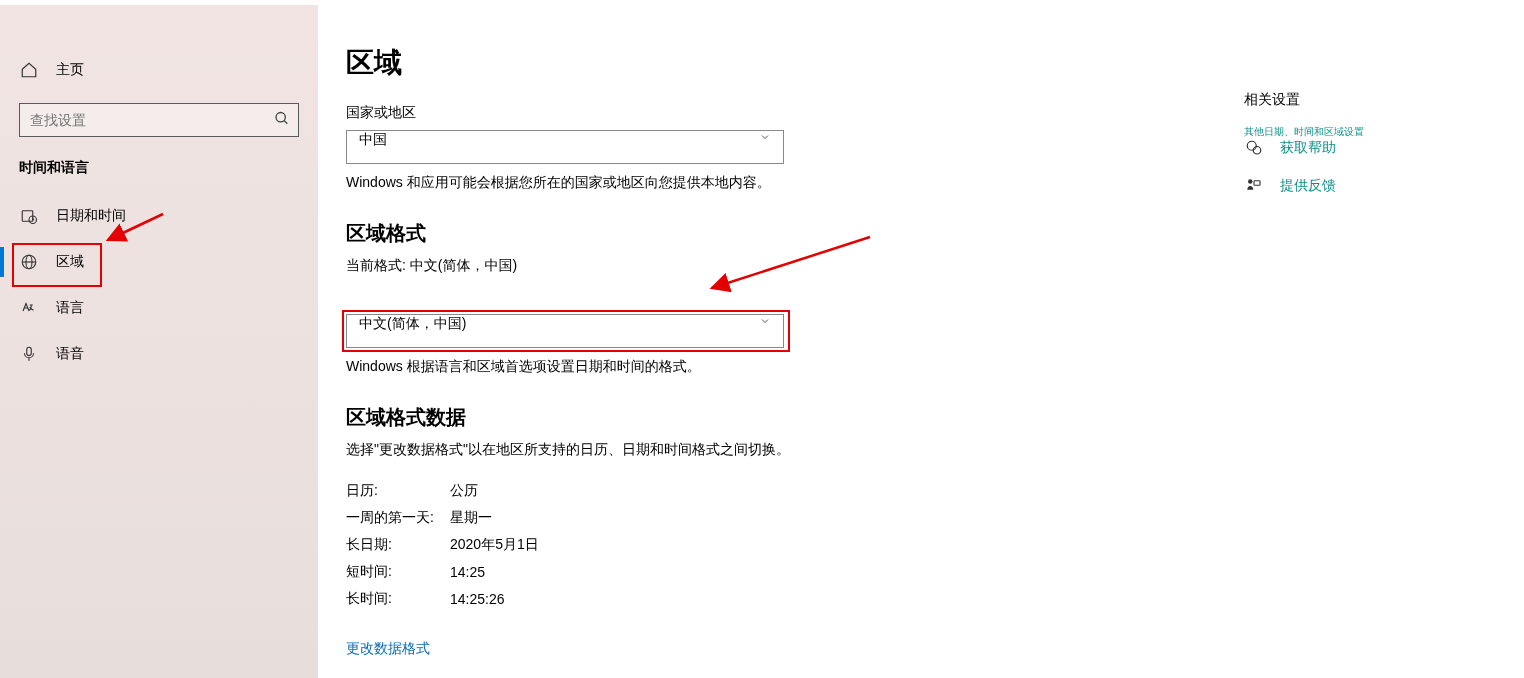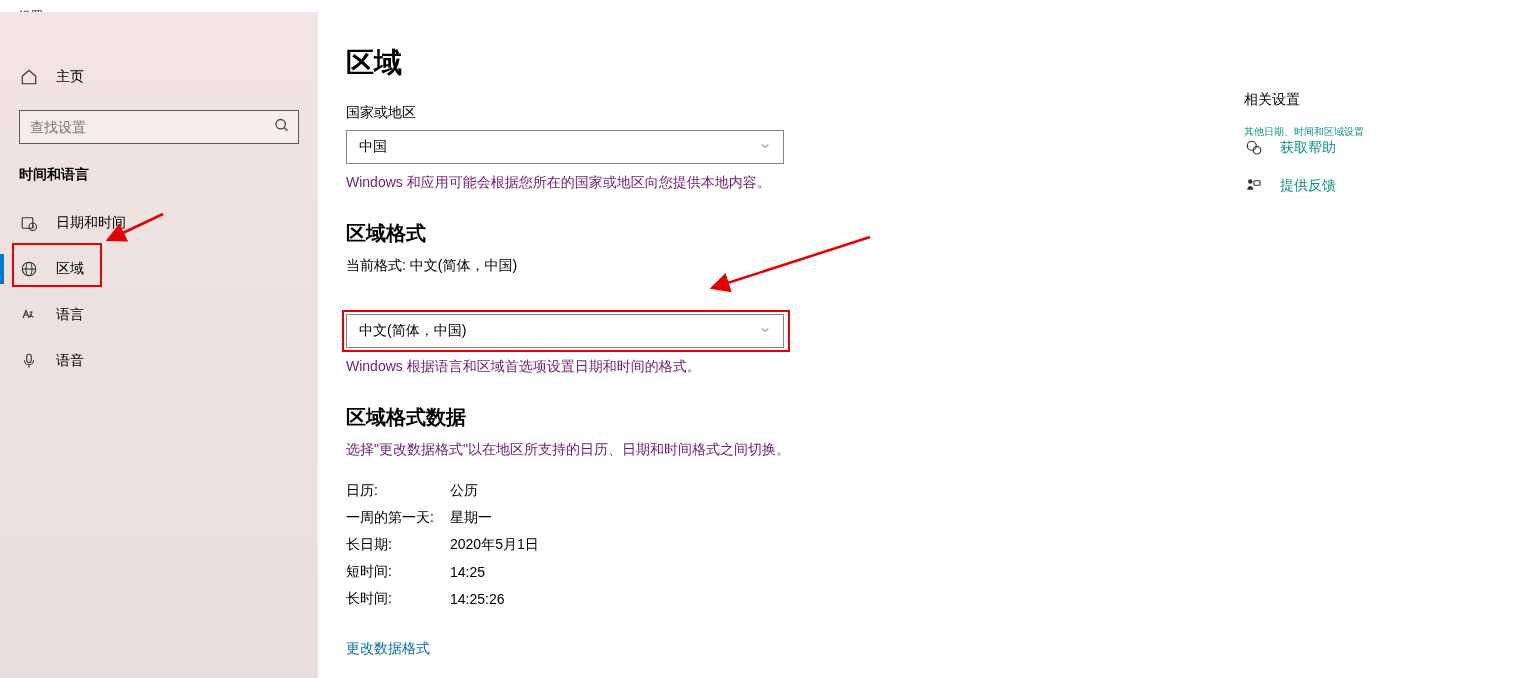--- a/index.html
+++ b/index.html
@@ -41,21 +41,21 @@
     align-items: center;
     justify-content: center;
     font-family: "Segoe MDL2 Assets", sans-serif;
     font-size: 10px;
   }
 
   
   .sidebar {
     position: absolute;
     left: 0;
-    top: 12px;
+    top: 5px;
     bottom: 0;
     width: 318px;
     background: linear-gradient(180deg, #f1e4e2 0%, #ece1df 55%, #e7dedc 100%);
     padding-top: 32px;
   }
   .home-row {
     display: flex;
     align-items: center;
     height: 46px;
     padding-left: 18px;
@@ -150,30 +150,29 @@
     font-size: 14px;
     margin-bottom: 8px;
   }
 
   .combo {
     width: 438px;
     height: 34px;
     border: 1px solid #888;
     background: #fff;
     display: flex;
-    align-items: center;
     justify-content: space-between;
     padding: 0 12px;
     font-size: 14px;
   }
   .combo .chev { font-size: 12px; color: #555; }
 
   .desc {
     font-size: 14px;
-    color: #701a75;
+    color: #000000;
     margin-top: 10px;
   }
 
   h2.sub-title {
     font-size: 20px;
     font-weight: 600;
     margin-top: 28px;
     margin-bottom: 10px;
   }
 

